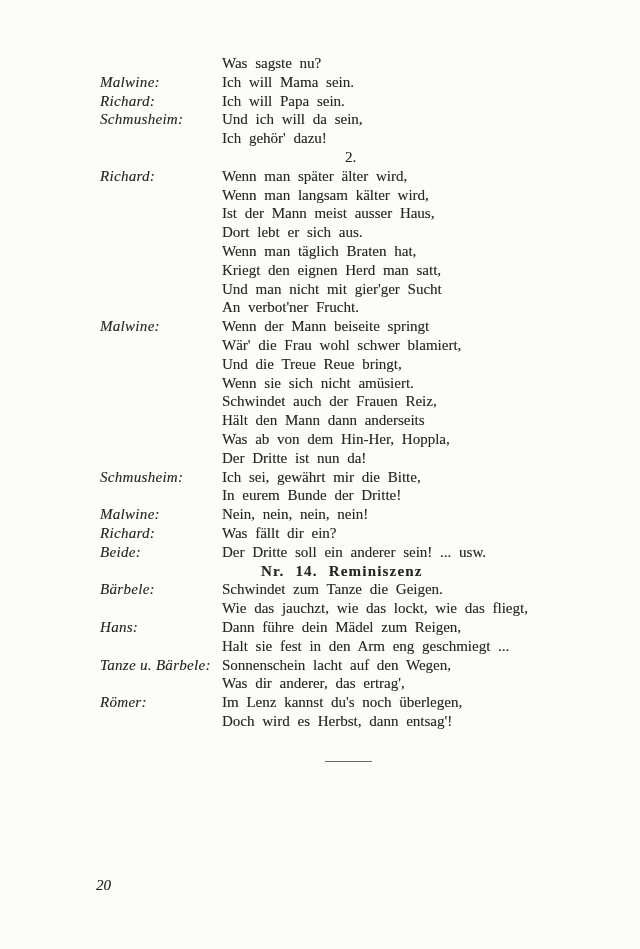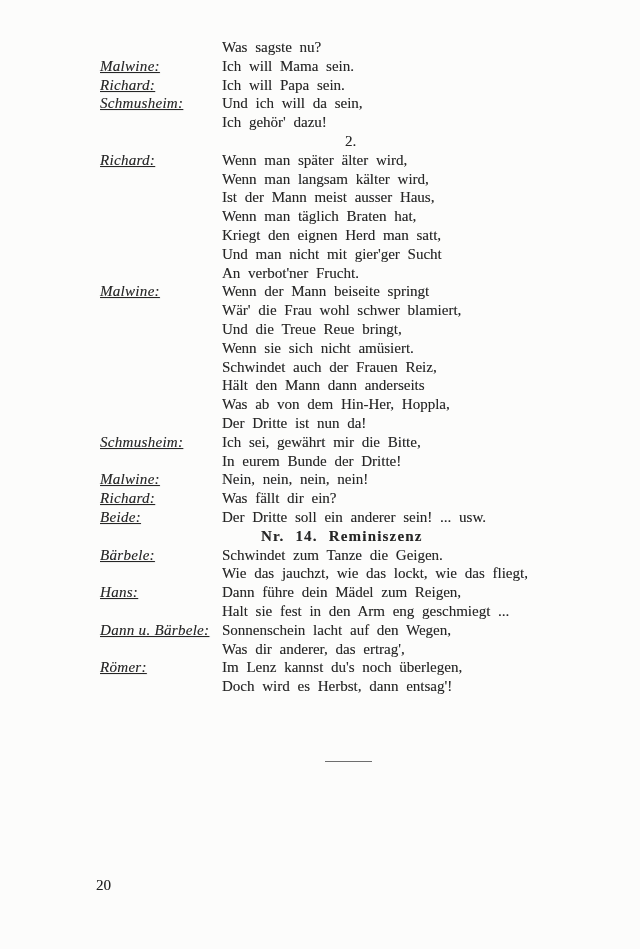--- a/index.html
+++ b/index.html
@@ -7,38 +7,37 @@
     position: relative;
     width: 640px;
     height: 949px;
     background: #fcfcfb;
     overflow: hidden;
     font-family: "Liberation Serif", serif;
   }
   .rows {
     position: absolute;
     left: 100px;
-    top: 38px;
+    top: 54px;
     width: 505px;
   }
   .row {
     display: flex;
     height: 18.8px;
     line-height: 18.8px;
     font-size: 15px;
     color: #262626;
     white-space: nowrap;
     text-shadow: 0.2px 0.2px 0 rgba(40,40,40,0.35);
   }
   .row .speaker {
     flex: 0 0 122px;
     width: 122px;
     font-style: italic;
     letter-spacing: 0.3px;
-    text-decoration: underline;
   }
   .row .text {
     word-spacing: 4px;
   }
   .row.section .text {
     padding-left: 245px;
     word-spacing: normal;
   }
   .row.heading .text {
     padding-left: 161px;
@@ -55,20 +54,21 @@
     border-top: 1.5px solid #6e6e6e;
   }
   .pagenum {
     position: absolute;
     left: 96px;
     top: 876px;
     font-size: 15px;
     line-height: 18px;
     color: #1e1e1e;
     text-shadow: 0.2px 0.2px 0 rgba(40,40,40,0.35);
+    font-style: italic;
   }
 </style>
 </head>
 <body>
 
 <div class="page">
   <div class="rows">
       <div class="row">
         <span class="speaker"></span>
         <span class="text">Was sagste nu?</span>
@@ -99,20 +99,24 @@
       <div class="row">
         <span class="speaker"></span>
         <span class="text">Wenn man langsam kälter wird,</span>
       </div>
       <div class="row">
         <span class="speaker"></span>
         <span class="text">Ist der Mann meist ausser Haus,</span>
       </div>
       <div class="row">
         <span class="speaker"></span>
+        <span class="text">Dort lebt er sich aus.</span>
+      </div>
+      <div class="row">
+        <span class="speaker"></span>
         <span class="text">Wenn man täglich Braten hat,</span>
       </div>
       <div class="row">
         <span class="speaker"></span>
         <span class="text">Kriegt den eignen Herd man satt,</span>
       </div>
       <div class="row">
         <span class="speaker"></span>
         <span class="text">Und man nicht mit gier'ger Sucht</span>
       </div>
@@ -185,21 +189,21 @@
       </div>
       <div class="row">
         <span class="speaker">Hans:</span>
         <span class="text">Dann führe dein Mädel zum Reigen,</span>
       </div>
       <div class="row">
         <span class="speaker"></span>
         <span class="text">Halt sie fest in den Arm eng geschmiegt ...</span>
       </div>
       <div class="row">
-        <span class="speaker">Dann u. Bärbele:</span>
+        <span class="speaker">Tanze u. Bärbele:</span>
         <span class="text">Sonnenschein lacht auf den Wegen,</span>
       </div>
       <div class="row">
         <span class="speaker"></span>
         <span class="text">Was dir anderer, das ertrag',</span>
       </div>
       <div class="row">
         <span class="speaker">Römer:</span>
         <span class="text">Im Lenz kannst du's noch überlegen,</span>
       </div>

